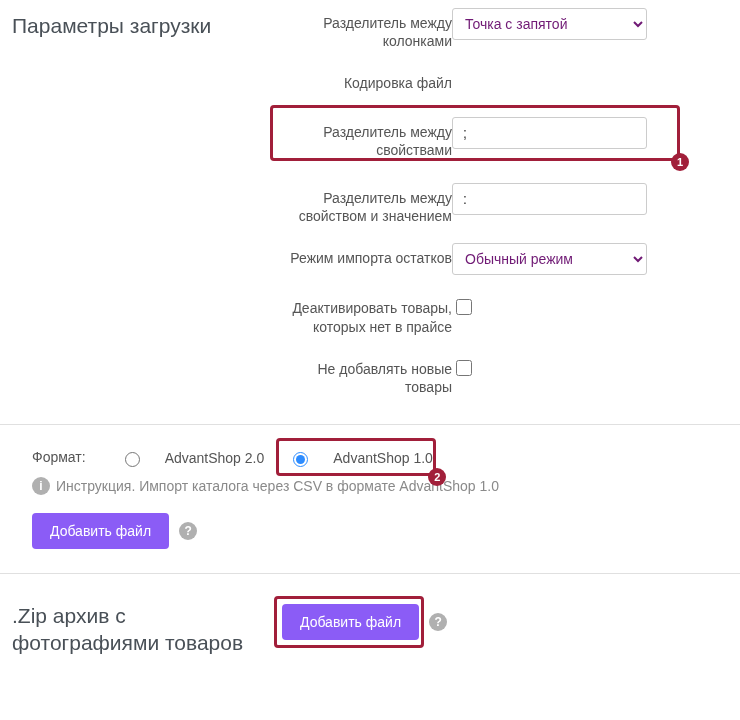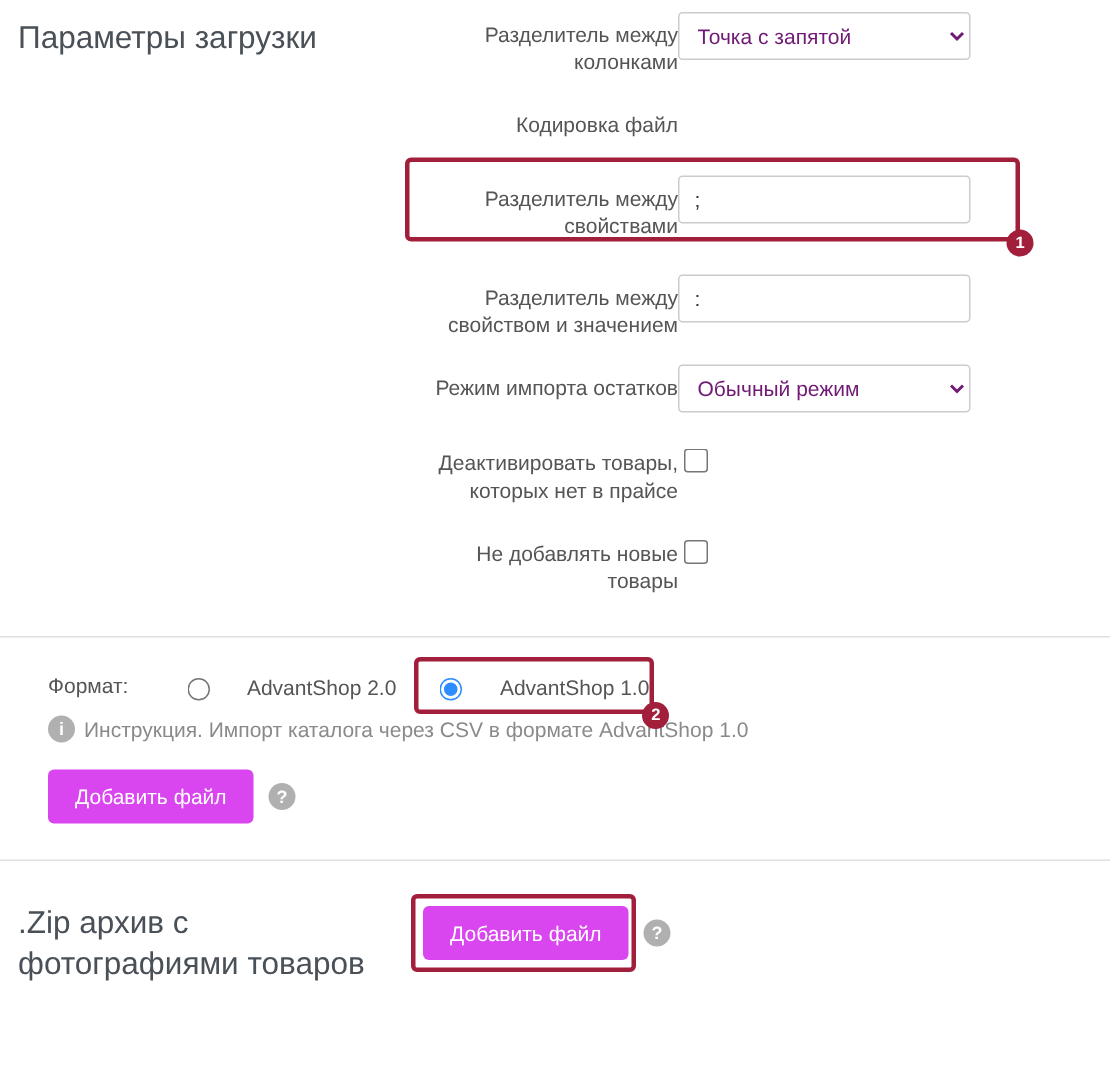--- a/index.html
+++ b/index.html
@@ -144,21 +144,21 @@
       border-radius: 50%;
       background: #b0b0b0;
       color: #fff;
       font-size: 12px;
       font-weight: bold;
       display: inline-flex;
       align-items: center;
       justify-content: center;
     }
     .btn-primary {
-      background: #d946ef;
+      background: #8b5cf6;
       color: #fff;
       border: none;
       border-radius: 4px;
       padding: 10px 18px;
       font-size: 14px;
       cursor: pointer;
       text-align: right;
     }
     .btn-row {
       display: flex;

